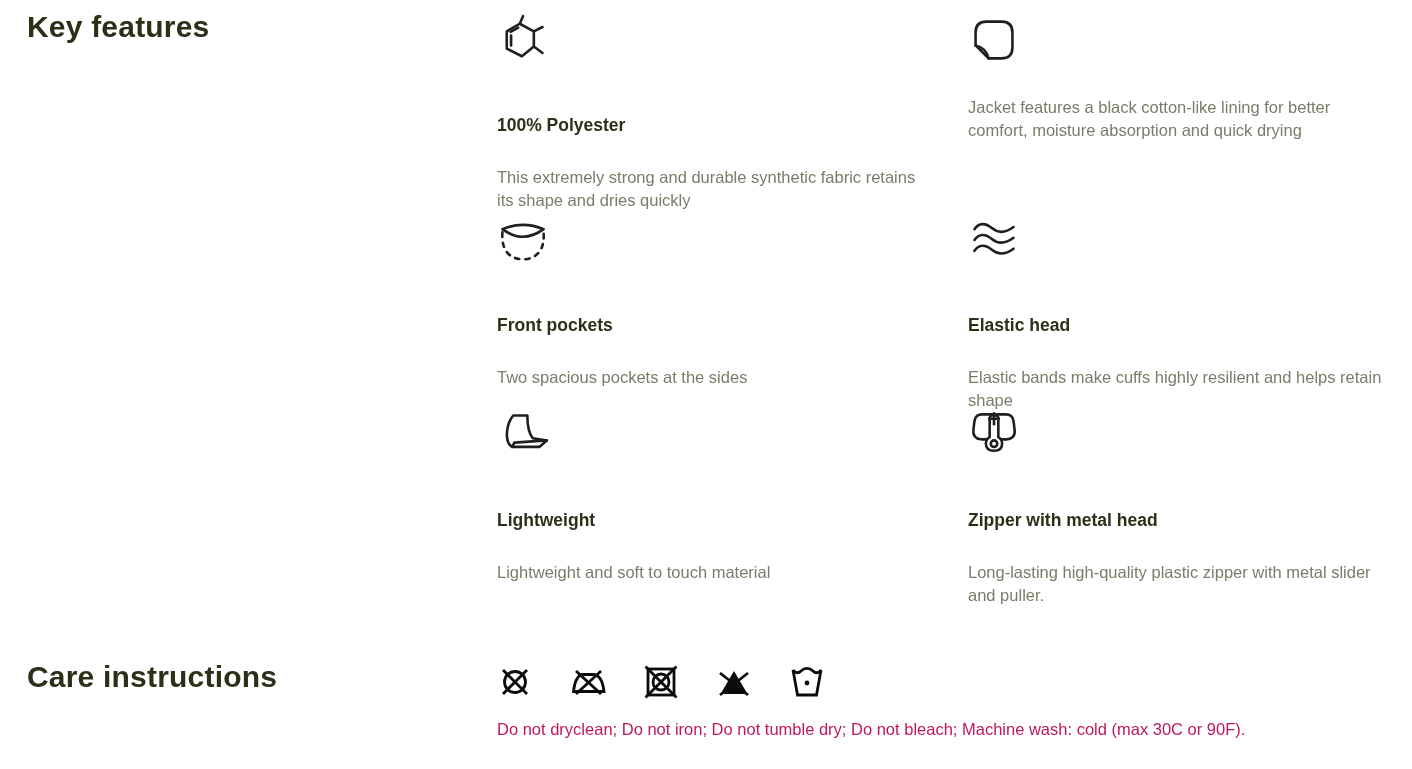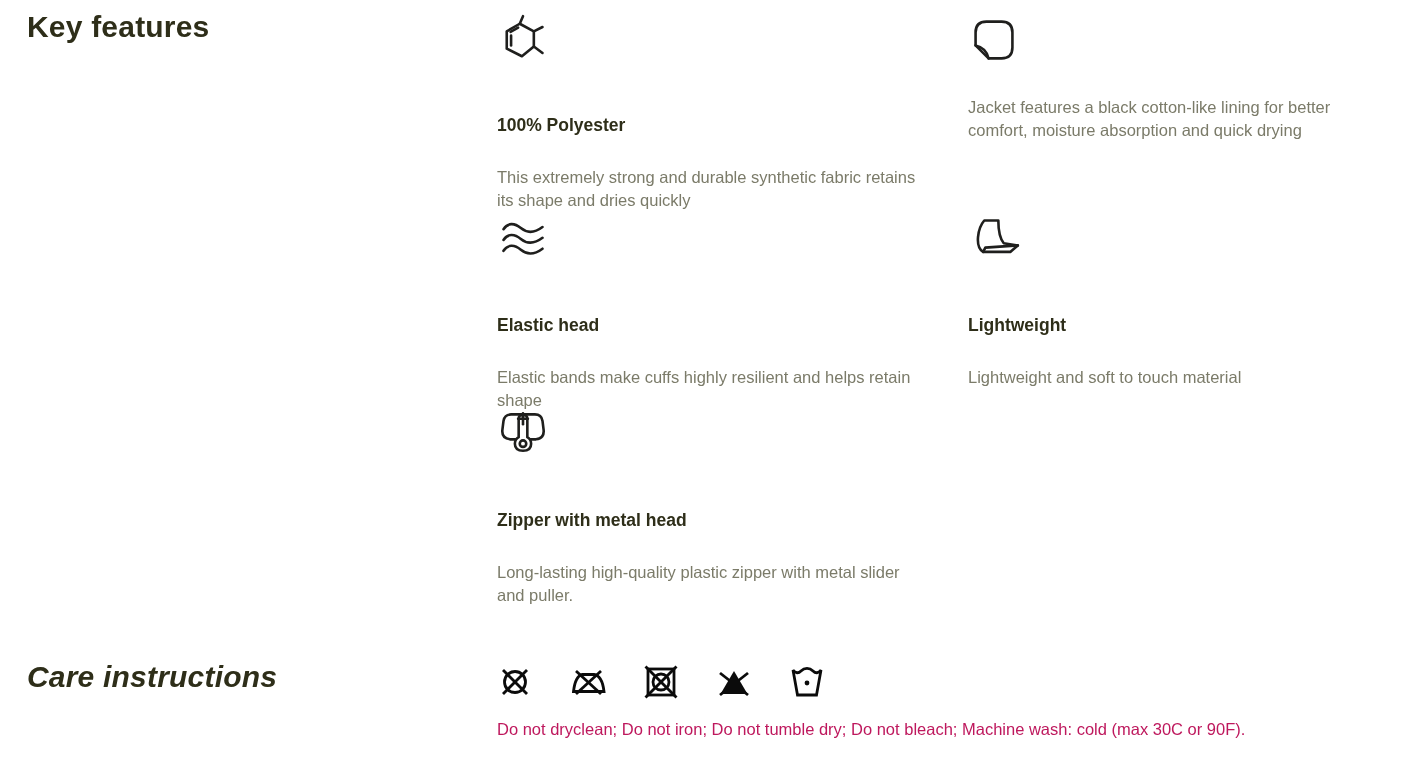--- a/index.html
+++ b/index.html
@@ -6,21 +6,21 @@
   html,body { background:#ffffff; }
   body {
     width:1412px; height:769px; position:relative; overflow:hidden;
     font-family:"Liberation Sans", sans-serif; color:#2e2e19;
   }
   .section-heading {
     position:absolute; left:27px;
     font-size:30px; font-weight:800; letter-spacing:0.2px; color:#2e2e19;text-align:center;
   }
   #key-features-heading { top:10px; }
-  #care-heading { top:660px;font-style:italic; }
+  #care-heading { top:660px; }
 
   .features-grid {
     position:absolute; left:497px; top:14px; width:888px;
     display:grid; grid-template-columns:471px 417px; grid-template-rows:200px 195px auto;
   }
   .feature-card:nth-child(odd) { padding-right:39px; }
   .feature-icon { height:52px; display:flex; align-items:flex-start; }
   .feature-icon svg { width:52px; height:52px; stroke:#1f1f1d; fill:none;
     stroke-width:2.4; stroke-linecap:round; stroke-linejoin:round; }
   .feature-title {
@@ -65,20 +65,30 @@
     <div class="feature-card">
       <div class="feature-icon">
         <svg viewBox="0 0 48 48">
           <path d="M17 7 H31 Q41 7 41 17 V31 Q41 41 31 41 H19 L7 29 V17 Q7 7 17 7 Z"></path>
           <path d="M7 29 C13 30 18 35 19 41"></path>
         </svg>
       </div>
       <p class="feature-desc">Jacket features a black cotton-like lining for better comfort, moisture absorption and quick drying</p>
     </div>
 
+    <div class="feature-card">
+      <div class="feature-icon">
+        <svg viewBox="0 0 48 48">
+          <path d="M5 14 Q24 6 43 14 Q24 28 5 14 Z"></path>
+          <path stroke-dasharray="4 5.5" d="M5 17 C4 31 9 41 24 42 C39 41 44 31 43 17"></path>
+        </svg>
+      </div>
+      <div class="feature-title">Front pockets</div>
+      <p class="feature-desc">Two spacious pockets at the sides</p>
+    </div>
 
     <div class="feature-card">
       <div class="feature-icon">
         <svg viewBox="0 0 48 48">
           <path d="M6 14 C10 8 16 8 22 13 C28 18 34 18 42 12"></path>
           <path d="M6 24 C10 18 16 18 22 23 C28 28 34 28 42 22"></path>
           <path d="M6 34 C10 28 16 28 22 33 C28 38 34 38 42 32"></path>
         </svg>
       </div>
       <div class="feature-title">Elastic head</div>

